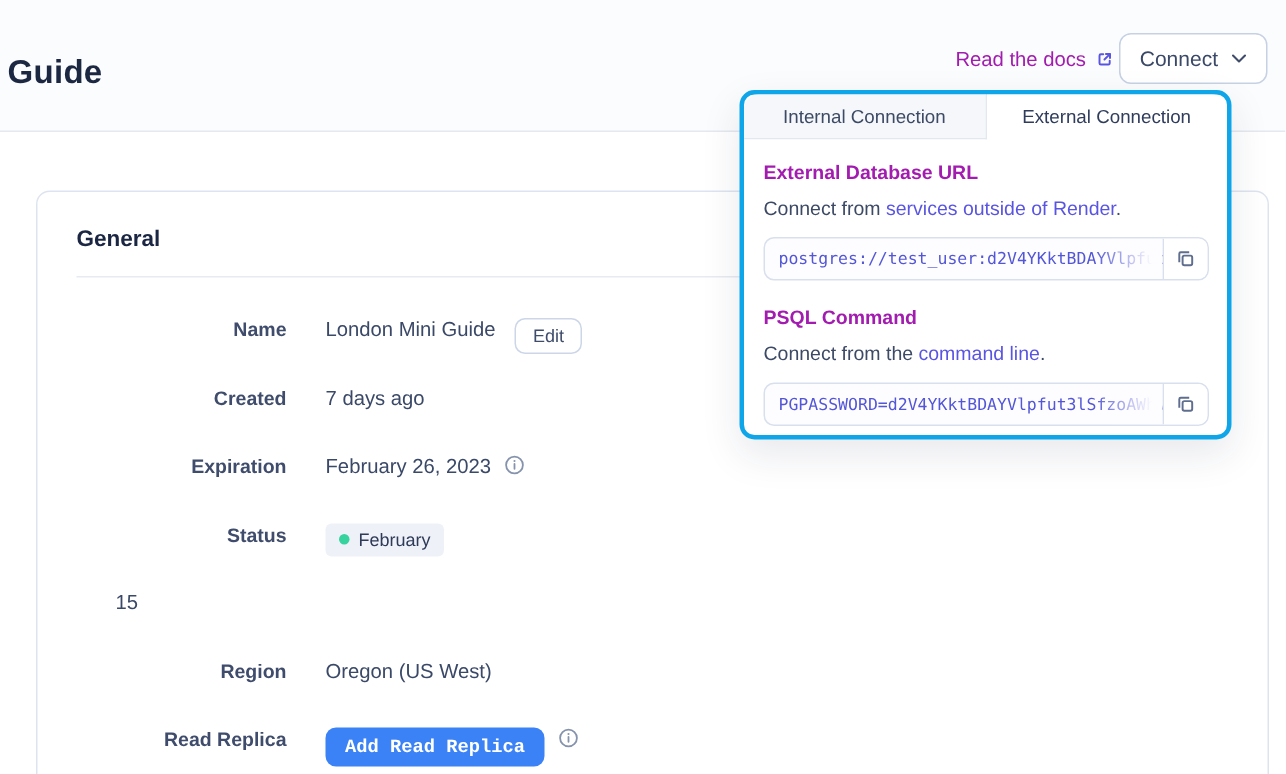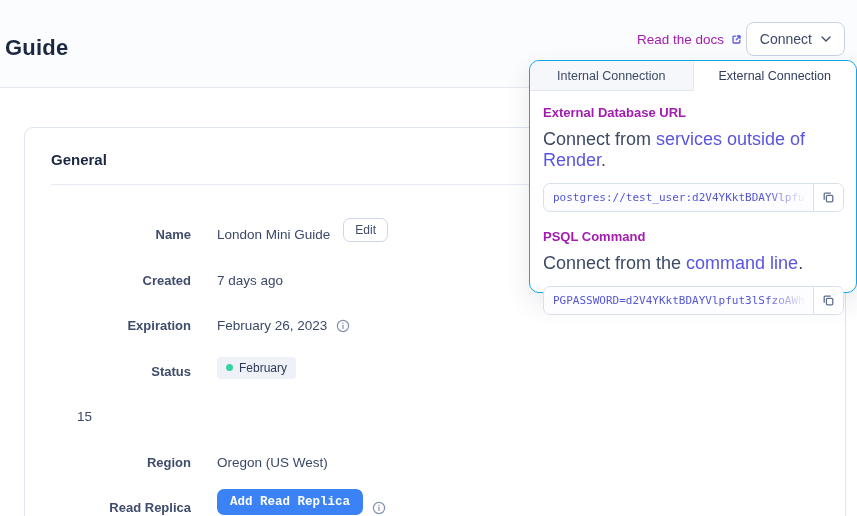--- a/index.html
+++ b/index.html
@@ -30,40 +30,40 @@
   .connect-btn {
     position: absolute; right: 12px; top: 22px; height: 34px;
     display: inline-flex; align-items: center; gap: 9px;
     padding: 0 13px;
     background: #ffffff; border: 1px solid #c7d1e4; border-radius: 8px;
     font-size: 14px; color: #3b4968; cursor: pointer;
   }
 
   
   .popover {
-    position: absolute; left: 529px; top: 60px; width: 328px; height: 233px;
-    background: #ffffff; border: 1px solid #0ea5e9; border-radius: 10px;
+    position: absolute; left: 493px; top: 60px; width: 328px; height: 233px;
+    background: #ffffff; border: 3px solid #0ea5e9; border-radius: 10px;
     box-shadow: 0 10px 26px rgba(29, 41, 74, 0.10);
     z-index: 6;
   }
   .tabbar { display: flex; height: 30px; }
   .tab {
     flex: 1; display: flex; align-items: center; justify-content: center;
     font-size: 12.5px; color: #3d4a66; cursor: pointer;
   }
   .tab.inactive {
     background: #f5f7fa;
     border-right: 1px solid #e2e7f0;
     border-bottom: 1px solid #e2e7f0;
     border-top-left-radius: 10px;
   }
   .tab.active { background: #ffffff; border-top-right-radius: 10px; color: #2f3c5c; }
   .pop-body { padding: 13px 12px 0 13px; }
   .pop-heading { font-size: 13px; font-weight: 700; color: #a21caf; margin: 1px 0 9px; }
-  .pop-desc { font-size: 18px; color: #3d4a66; margin: 0 0 12px; }
+  .pop-desc { font-size: 13px; color: #3d4a66; margin: 0 0 12px; }
   .pop-desc .lnk { color: #5a55e0; cursor: pointer; }
   .conn-group {
     display: flex; height: 29px; margin: 0 0 17px;
     border: 1px solid #d9e0ed; border-radius: 7px;
     background: #fdfdff; overflow: hidden;
   }
   .conn-value {
     flex: 1; position: relative; display: flex; align-items: center;
     padding: 0 9px; overflow: hidden; white-space: nowrap;
     font-family: "DejaVu Sans Mono", monospace; font-size: 11px; color: #5356d6;
@@ -81,21 +81,21 @@
   
   .card {
     position: absolute; left: 24px; top: 127px; width: 822px; height: 480px;
     background: #ffffff; border: 1px solid #dee4ef; border-radius: 9px;
   }
   .card-heading {
     padding: 23px 26px 0; font-size: 15px; font-weight: 600; color: #1b2643;
   }
   .card-divider { margin: 16px 26px 0; border-top: 1px solid #e6eaf2; }
   .rows { padding: 27px 26px 0; }
-  .row { display: flex; align-items: flex-end; min-height: 30px; margin-bottom: 15.5px; }
+  .row { display: flex; align-items: flex-start; min-height: 30px; margin-bottom: 15.5px; }
   .row-label {
     width: 140px; flex: 0 0 140px; text-align: right;
     font-size: 13px; font-weight: 600; color: #3f4c6b;
   }
   .row-value { margin-left: 26px; font-size: 13.5px; color: #3b4968; display: inline-flex; align-items: center; }
   .edit-btn {
     margin-left: 13px; padding: 4px 11px;
     background: #ffffff; border: 1px solid #ccd6e8; border-radius: 7px;
     font-size: 12px; color: #3f4c6b; cursor: pointer; font-family: inherit;
   }

